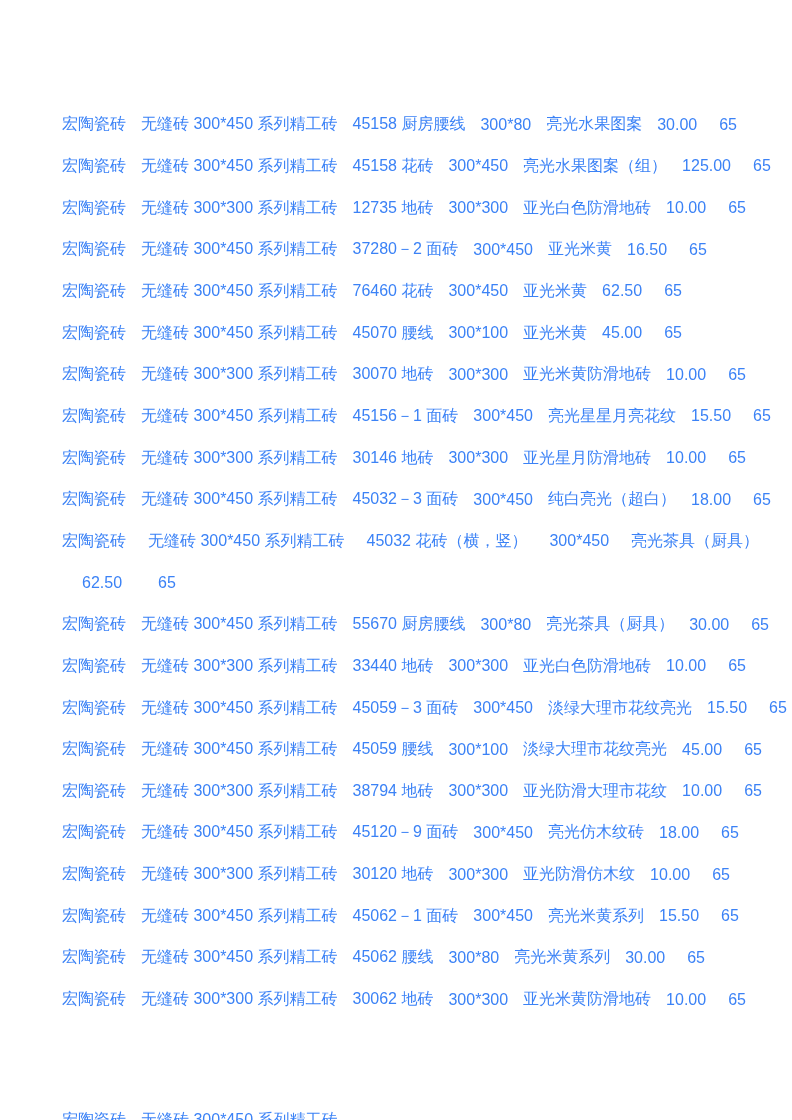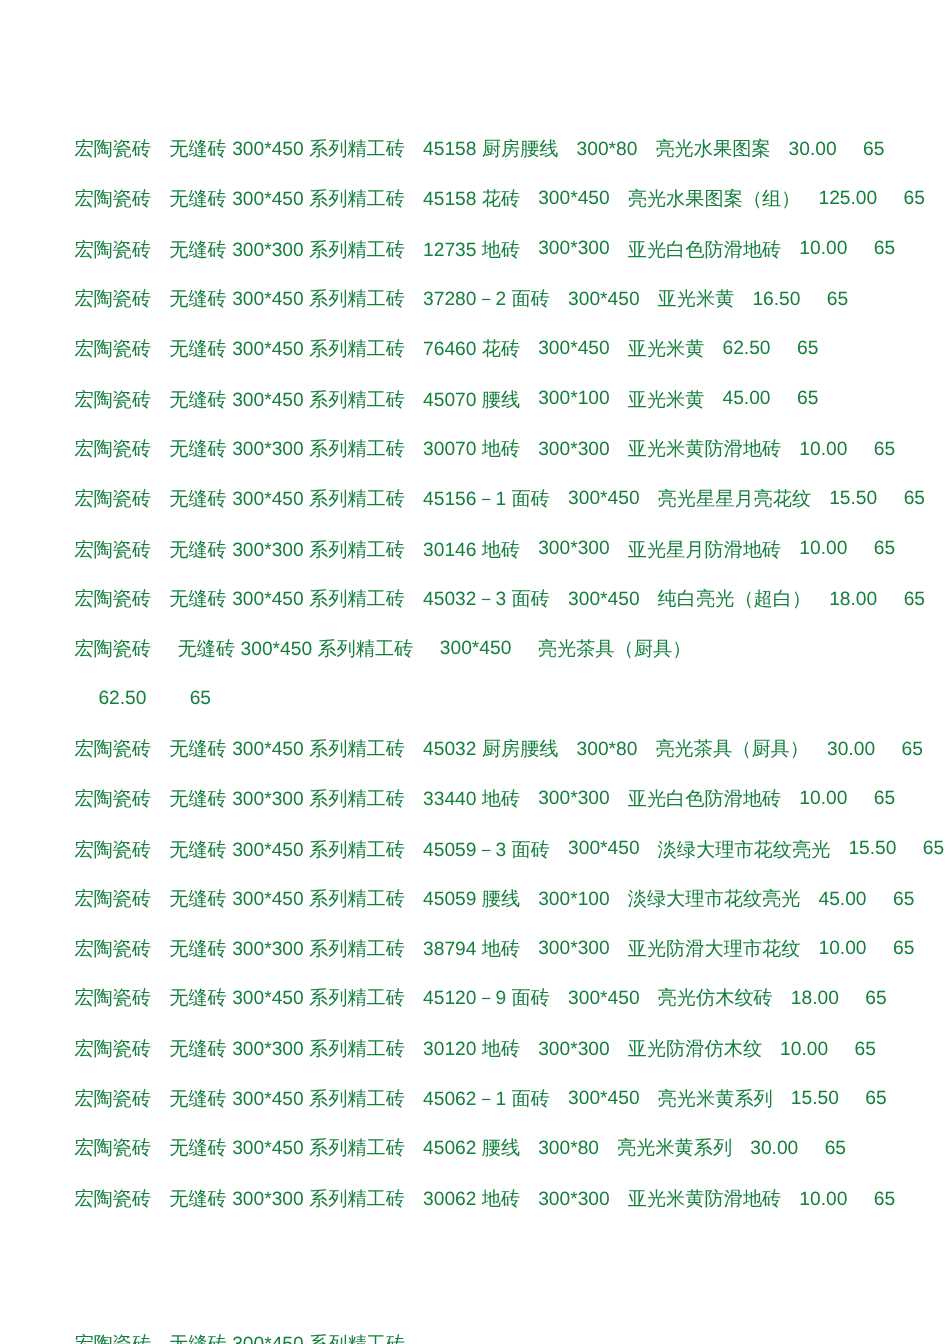--- a/index.html
+++ b/index.html
@@ -6,21 +6,21 @@
   body {
     width: 792px; height: 1120px;
     background: #ffffff;
     overflow: hidden;
     font-family: "Liberation Sans", sans-serif;
   }
   .page {
     position: relative;
     width: 792px; height: 1120px;
     background: #ffffff;
-    color: #15803d;
+    color: #3b82f6;
     font-size: 16px;
     overflow: hidden;
   }
   .list {
     position: absolute;
     left: 62px; top: 104px; right: 30px;
   }
   .row {
     margin: 0;
     display: flex;
@@ -166,31 +166,32 @@
     <span class="f f-size">300*450</span>
     <span class="f f-finish">纯白亮光（超白）</span>
 
     <span class="f f-price">18.00</span>
     <span class="f f-qty">65</span>
   </p>
 
   <p class="row wrapped">
     <span class="f f-brand">宏陶瓷砖</span>
     <span class="f f-series">无缝砖 300*450 系列精工砖</span>
+    <span class="f f-item">45032 花砖（横，竖）</span>
     <span class="f f-size">300*450</span>
     <span class="f f-finish">亮光茶具（厨具）</span>
     <span class="brk"></span>
     <span class="f f-price">62.50</span>
     <span class="f f-qty">65</span>
   </p>
 
   <p class="row">
     <span class="f f-brand">宏陶瓷砖</span>
     <span class="f f-series">无缝砖 300*450 系列精工砖</span>
-    <span class="f f-item">45032 厨房腰线</span>
+    <span class="f f-item">55670 厨房腰线</span>
     <span class="f f-size">300*80</span>
     <span class="f f-finish">亮光茶具（厨具）</span>
 
     <span class="f f-price">30.00</span>
     <span class="f f-qty">65</span>
   </p>
 
   <p class="row">
     <span class="f f-brand">宏陶瓷砖</span>
     <span class="f f-series">无缝砖 300*300 系列精工砖</span>

